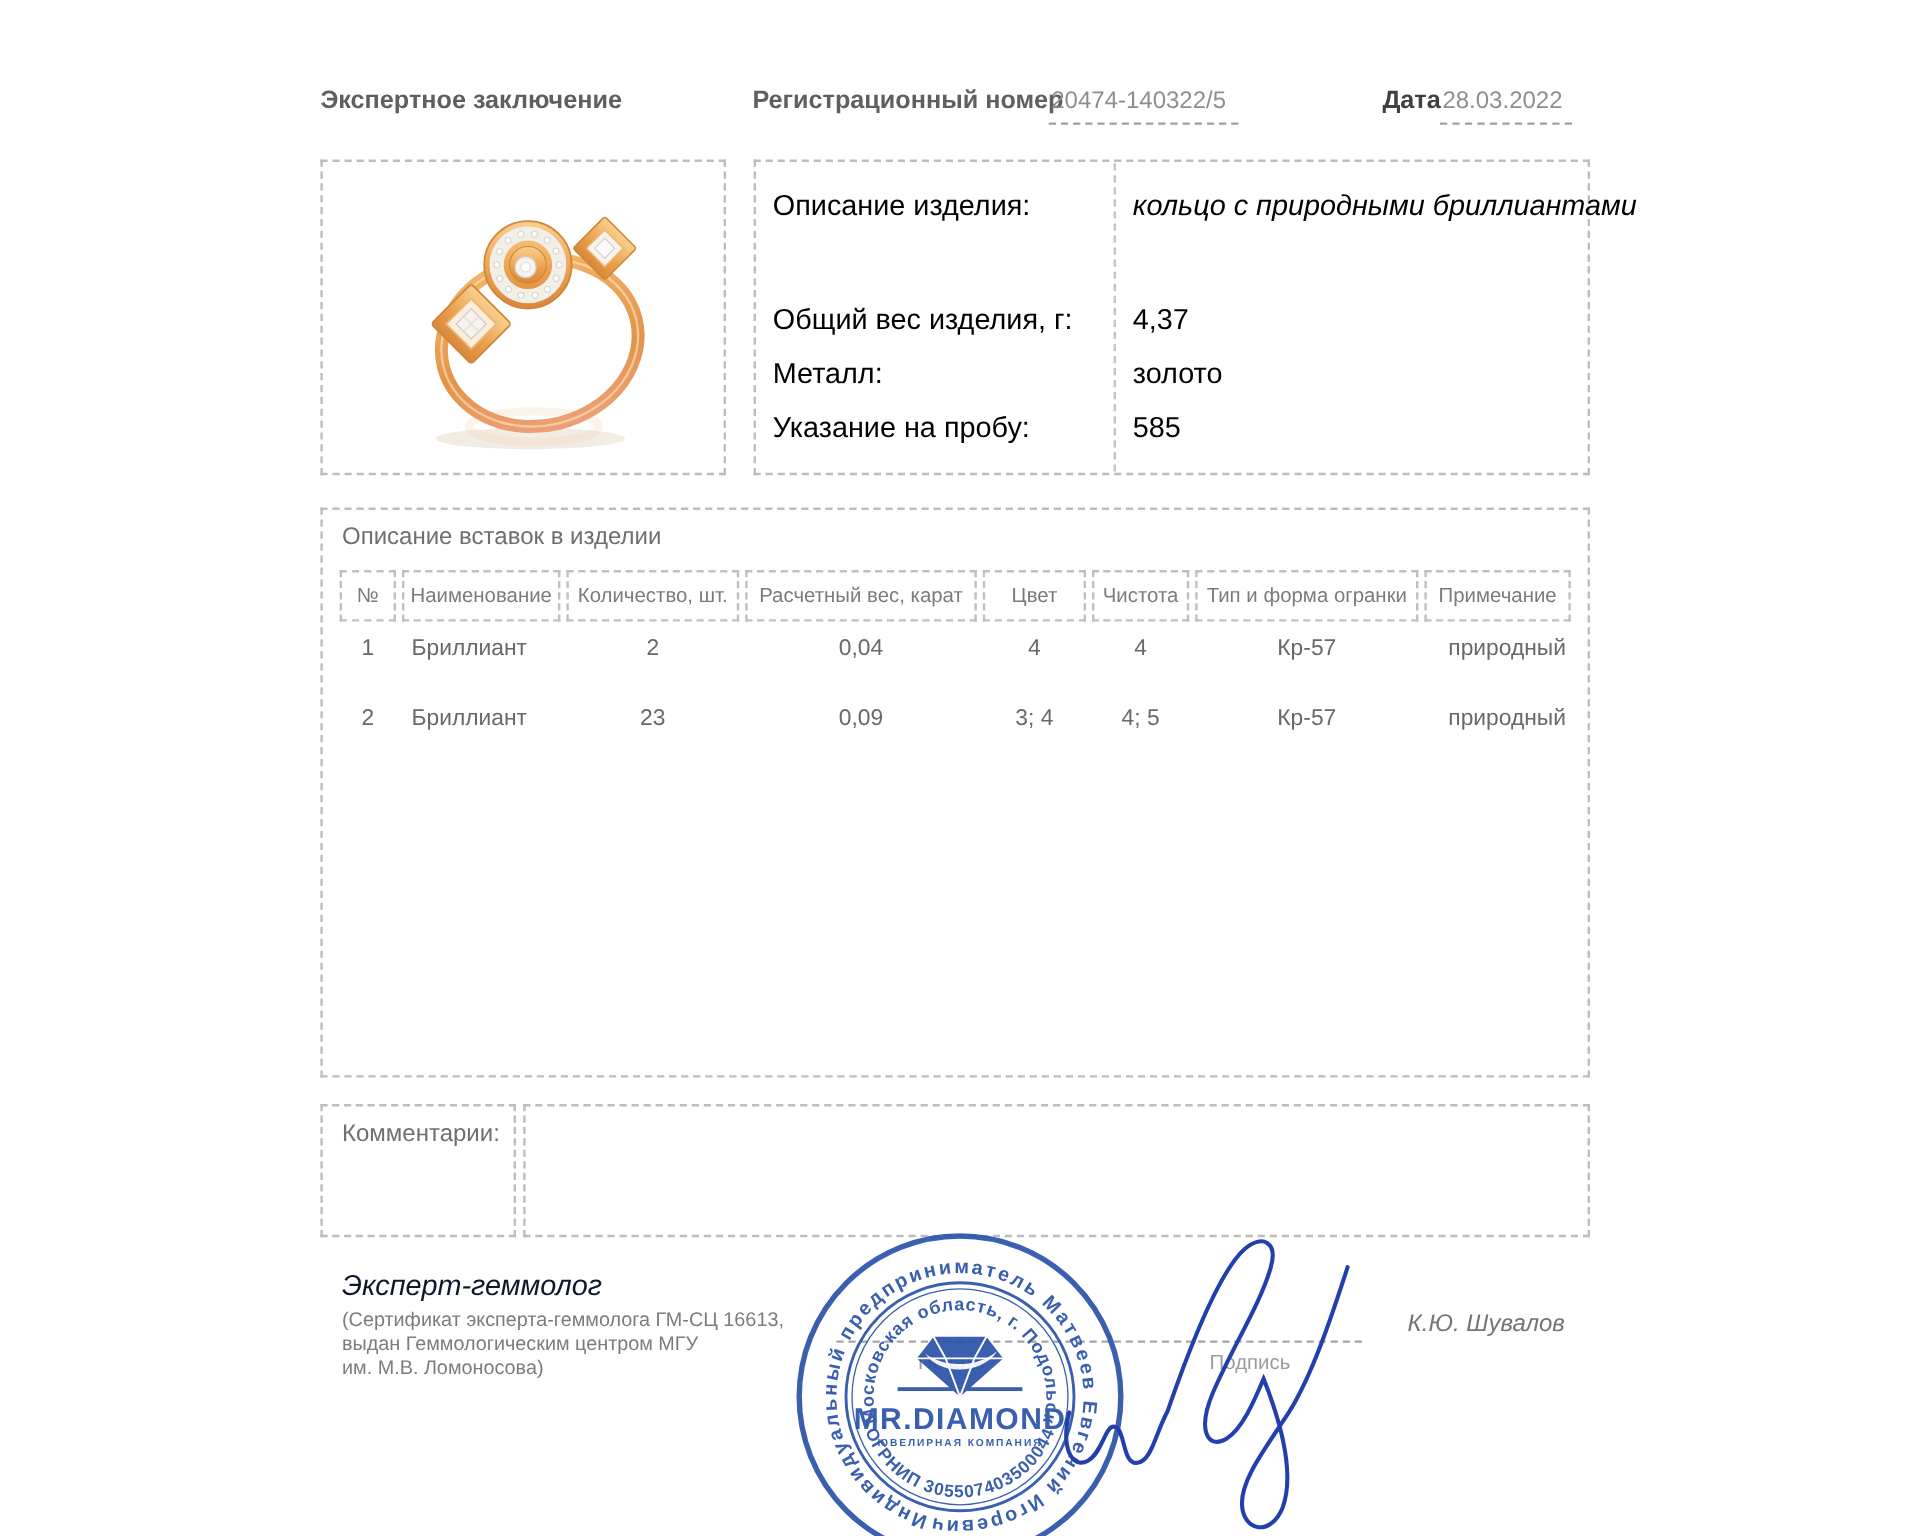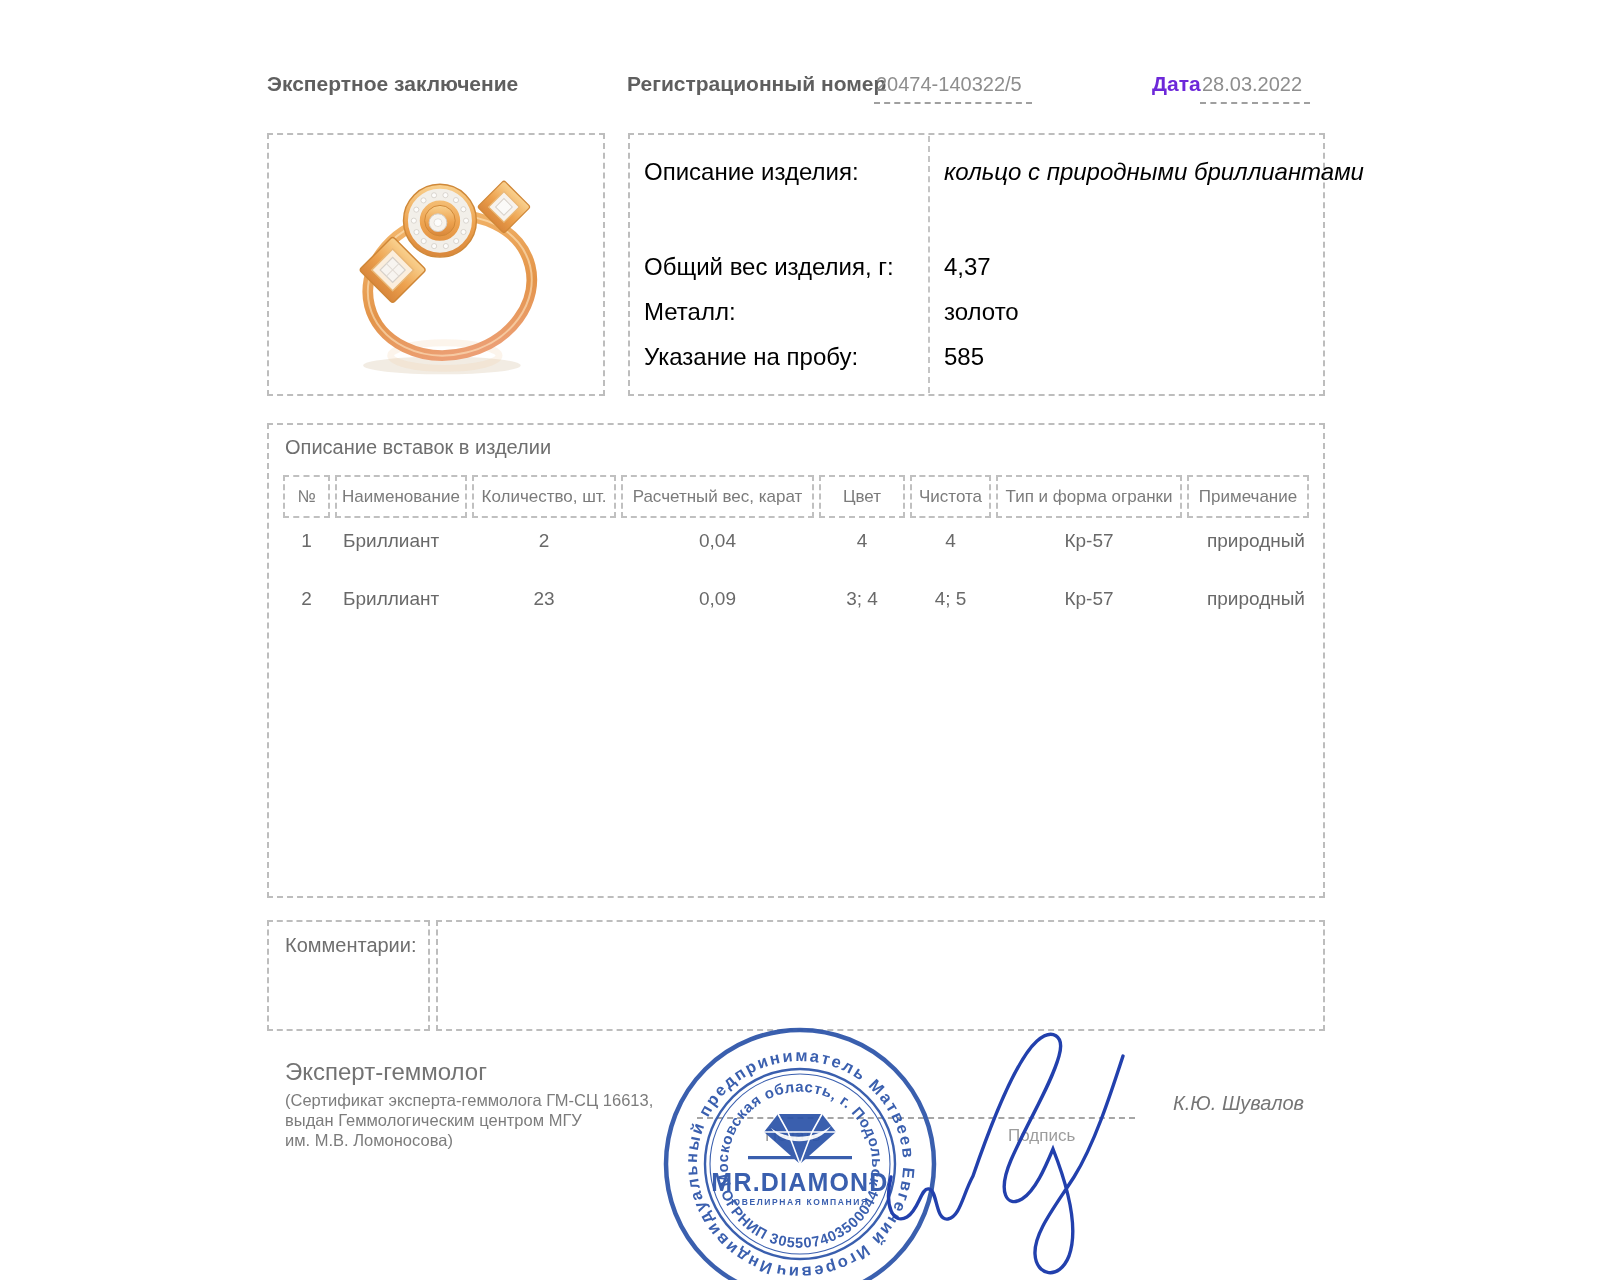--- a/index.html
+++ b/index.html
@@ -5,21 +5,21 @@
   html,body{margin:0;padding:0;background:#fff;}
   .page{position:relative;width:1600px;height:1280px;background:#ffffff;overflow:hidden;
         font-family:"Liberation Sans", sans-serif;color:#6f6f6f;margin-top:28px;}
   .abs{position:absolute;}
 
   
   .hdr-title{left:267px;top:44px;font-size:21px;font-weight:bold;color:#5f5f5f;}
   .hdr-reg-label{left:627px;top:44px;font-size:21px;font-weight:bold;color:#5f5f5f;text-align:center;}
   .hdr-reg-value{left:874px;top:45px;font-size:20px;color:#8e8e8e;
                  border-bottom:2px dashed #9f9f9f;padding:0 10px 6px 2px;}
-  .hdr-date-label{left:1152px;top:44px;font-size:21px;font-weight:bold;color:#6d28d9;}
+  .hdr-date-label{left:1152px;top:44px;font-size:21px;font-weight:bold;color:#404040;}
   .hdr-date-value{left:1200px;top:45px;font-size:20px;color:#8e8e8e;
                  border-bottom:2px dashed #9f9f9f;padding:0 8px 6px 2px;}
 
   
   .dash{border:2px dashed #bdbdbd;box-sizing:border-box;}
   .photo-box{left:267px;top:105px;width:338px;height:263px;background:#fff;}
   .ring-svg{position:absolute;left:0;top:0;}
   .desc-box{left:628px;top:105px;width:697px;height:263px;}
   .desc-divider{left:928px;top:108px;height:257px;width:0;border-left:2px dashed #c4c4c4;}
   .desc-label,.desc-value{position:absolute;font-size:24px;color:#000000;white-space:nowrap;}
@@ -43,21 +43,21 @@
   .c-right{justify-content:flex-end !important;padding-right:4px;}
   .totals{left:285px;top:620px;width:1032px;display:flex;justify-content:space-between;
           font-size:19.5px;color:#696969;}
 
   
   .comments-label-box{left:267px;top:892px;width:163px;height:111px;
           padding:12px 0 0 16px;font-size:20px;color:#6f6f6f;}
   .comments-value-box{left:436px;top:892px;width:889px;height:111px;}
 
   
-  .expert-role{left:285px;top:1030px;font-size:24px;color:#737373;}
+  .expert-role{left:285px;top:1030px;font-size:24px;color:#0f172a;font-style:italic;}
   .expert-cert{left:285px;top:1062px;font-size:16.5px;line-height:20px;color:#7c7c7c;}
   .seal-line{left:697px;top:1089px;width:438px;height:0;border-top:2px dashed #a6a6a6;}
   .stamp-caption{left:765px;top:1098px;font-size:17px;color:#9c9c9c;}
   .sign-caption{left:1008px;top:1098px;font-size:17px;color:#9c9c9c;}
   .expert-name{left:1173px;top:1064px;font-size:20px;color:#757575;font-style:italic;}
   .stamp-svg{left:655px;top:991px;}
   .sign-svg{left:875px;top:996px;}
 </style>
 </head>
 <body>

